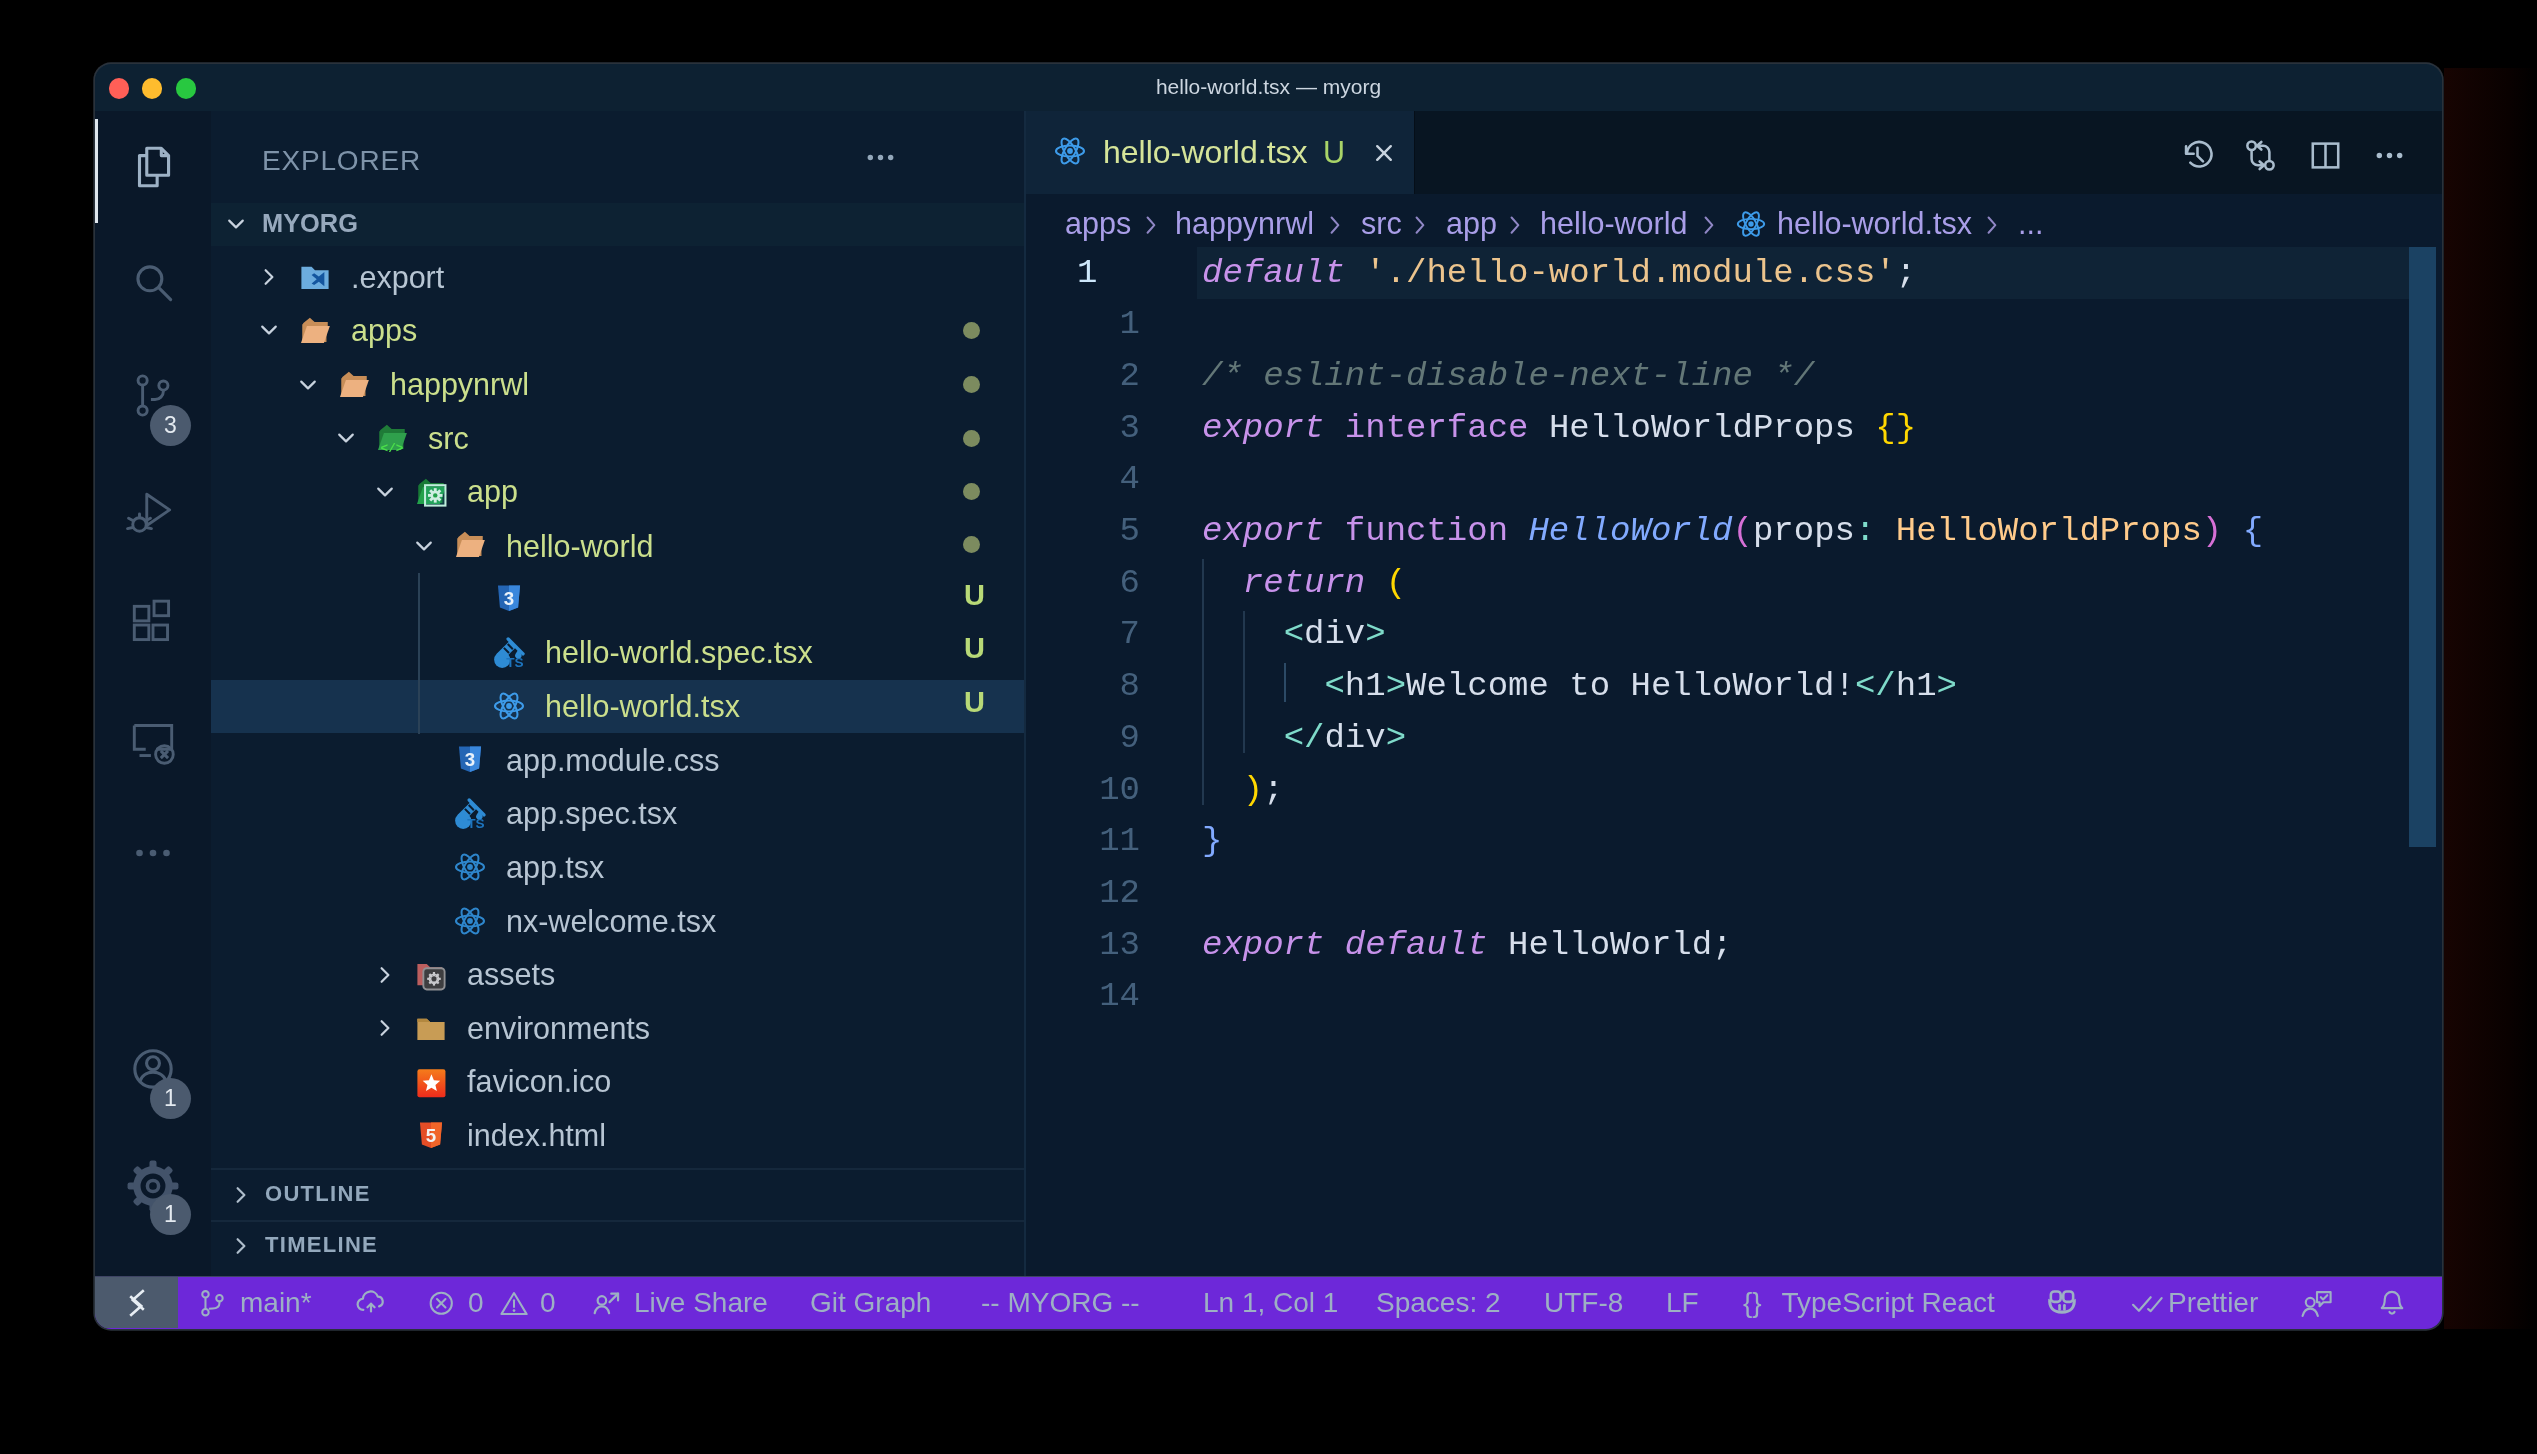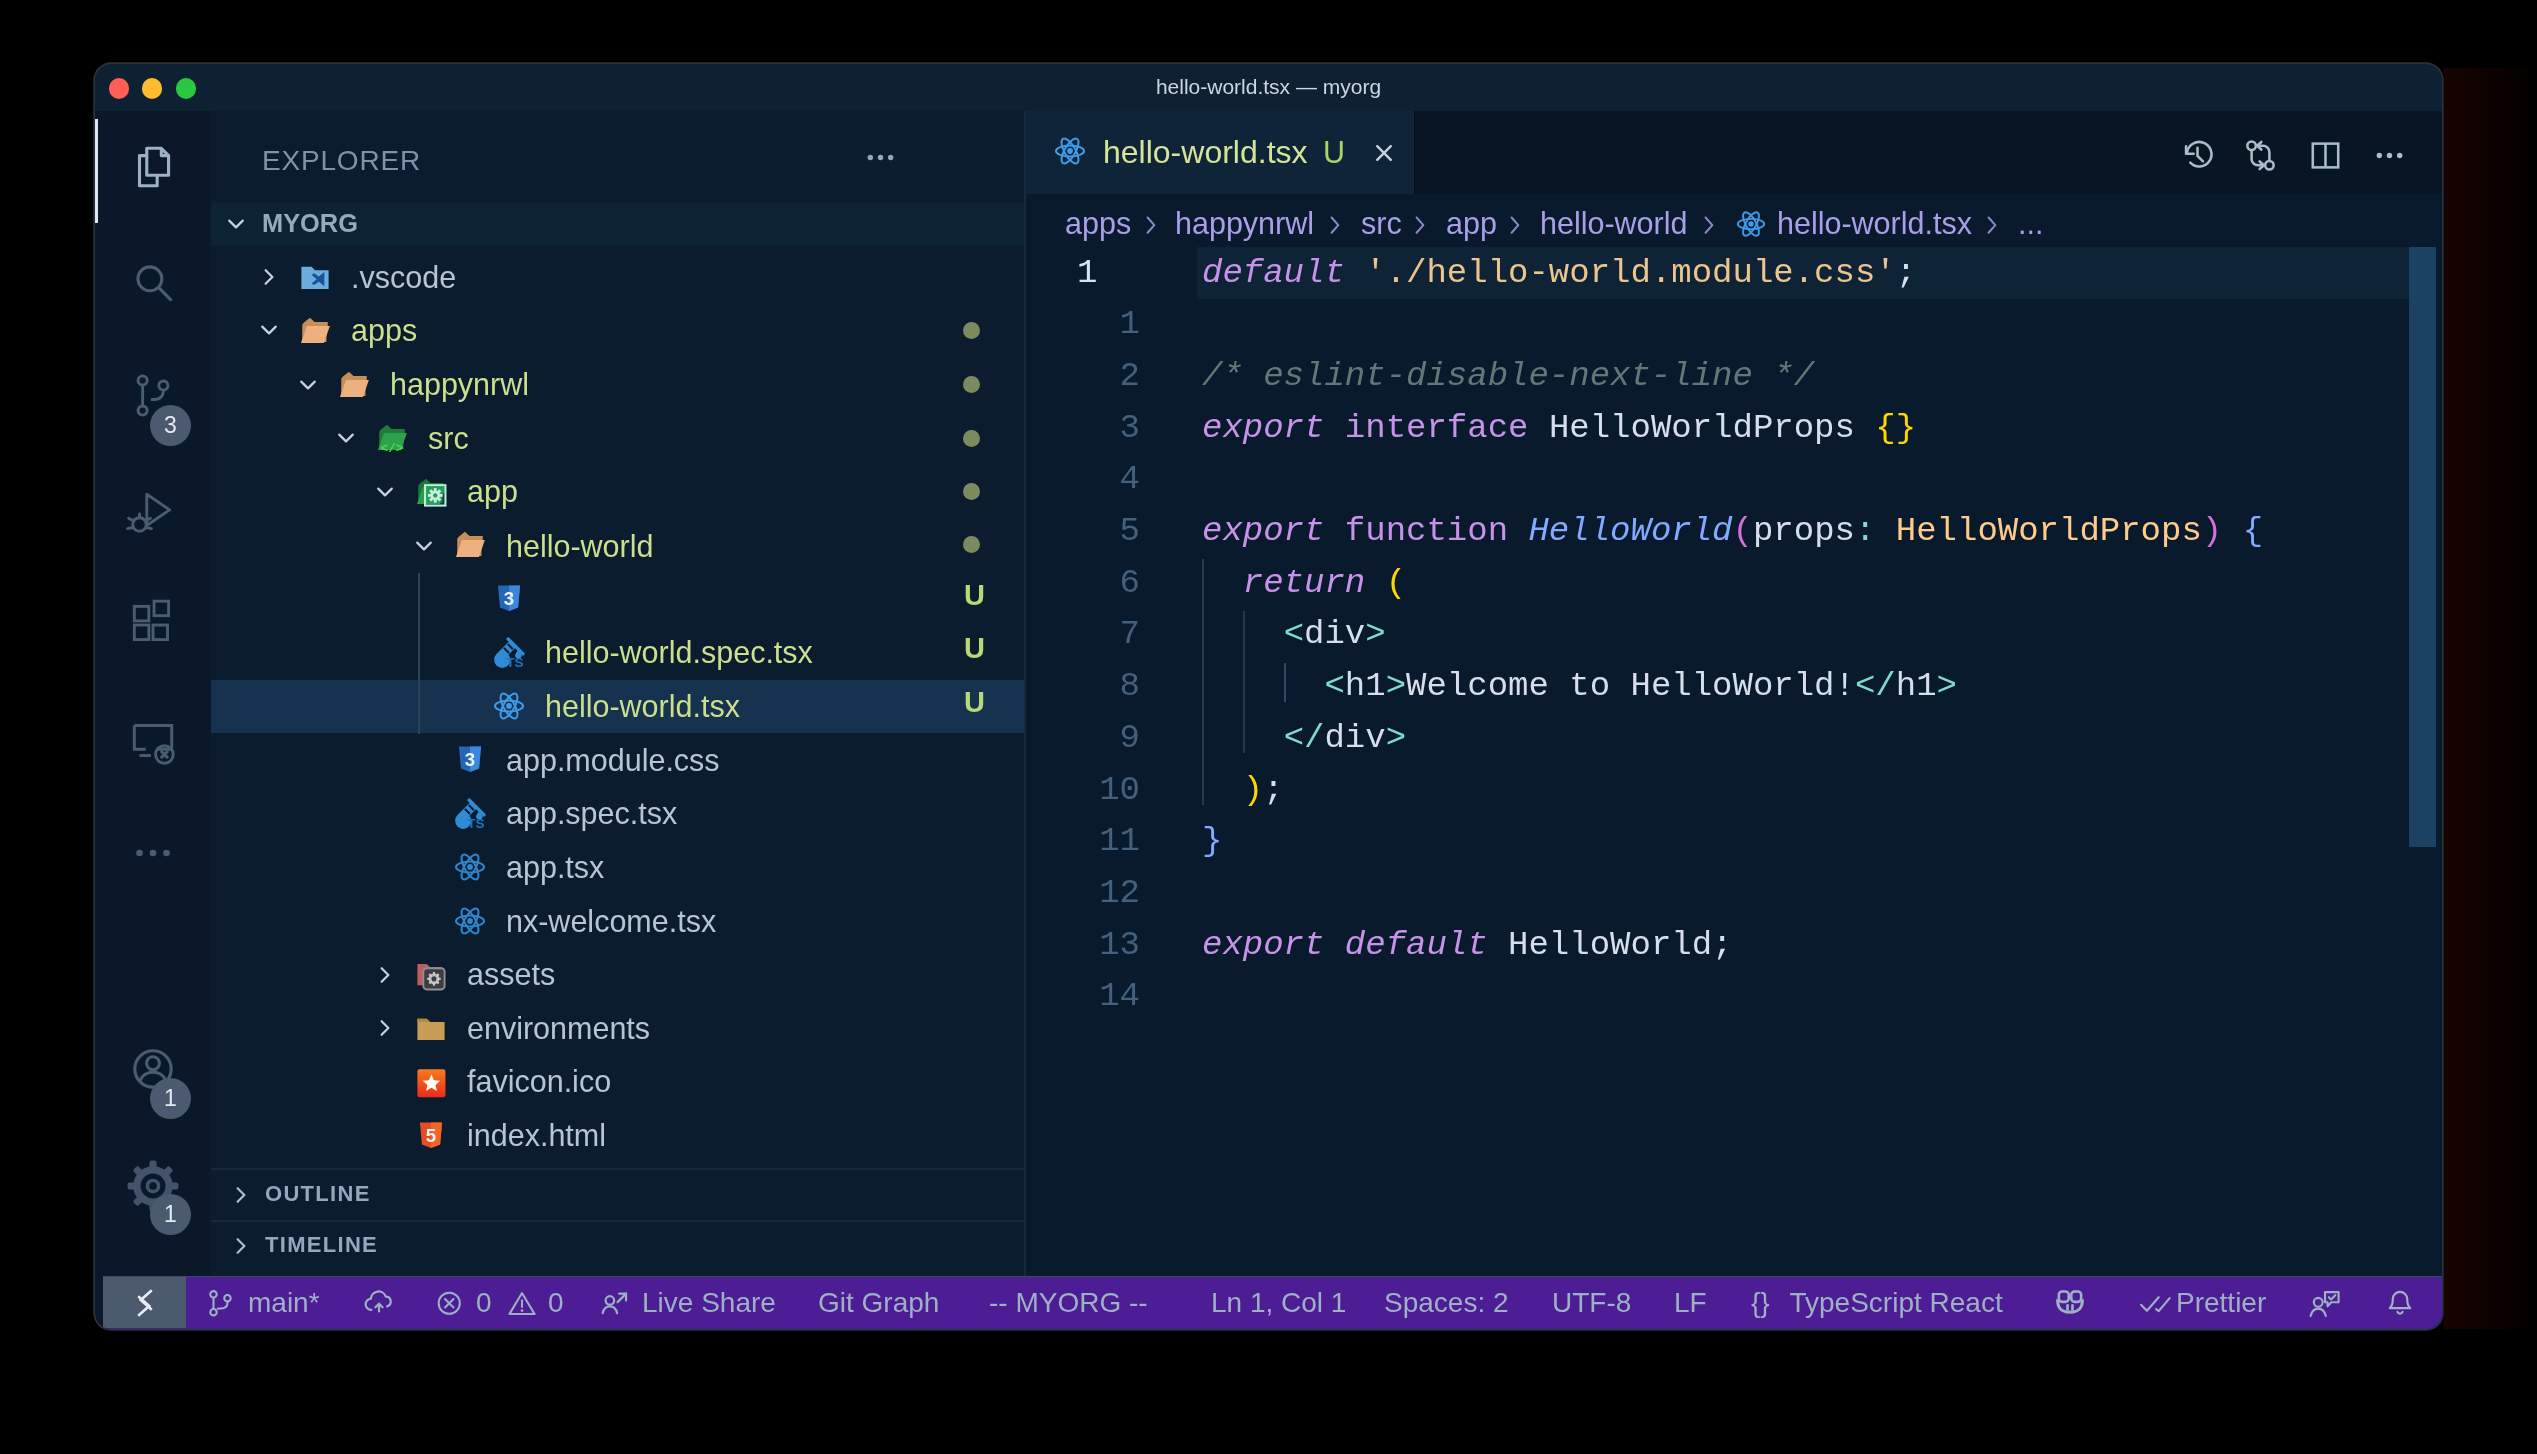--- a/index.html
+++ b/index.html
@@ -3,21 +3,21 @@
 *{margin:0;padding:0;box-sizing:border-box}
 html,body{width:2538px;height:1454px;background:#000;font-family:"Liberation Sans",sans-serif;overflow:hidden}
 .abs{position:absolute}
 #win{position:absolute;left:95px;top:64px;width:2347px;height:1265px;background:#0A192B;border-radius:16px;overflow:hidden;box-shadow:0 0 0 1.7px #46536399, inset 0 0.8px 0 #ffffff30}
 #titlebar{position:absolute;left:0;top:0;width:100%;height:47px;background:#0D2132}
 #activity{position:absolute;left:0;top:47px;width:116px;bottom:53px;background:#0A1829}
 #sidebar{position:absolute;left:116px;top:47px;width:814px;bottom:53px;background:#0B1C2F}
 #editor{position:absolute;left:931px;top:47px;right:0;bottom:53px;background:#0A1A2D}
 #tabstrip{position:absolute;left:0;top:0;right:0;height:83px;background:#081522}
 #breadcrumbs{position:absolute;left:0;top:83px;right:0;height:61px;background:#0A1A2D}
-#statusbar{position:absolute;left:8px;bottom:0;width:100%;height:53px;background:#4c1d95;border-top:1.7px solid #3E4464}
+#statusbar{position:absolute;left:0;bottom:0;width:100%;height:53px;background:#6d28d9;border-top:1.7px solid #3E4464}
 .mono{font-family:"Liberation Mono",monospace}
 .codeline{position:absolute;left:0;width:100%;height:52px;line-height:52px;font-family:"Liberation Mono",monospace;font-size:34px;white-space:pre;color:#d6deeb}
 .gut{position:absolute;height:52px;line-height:52px;font-family:"Liberation Mono",monospace;font-size:34px;color:#44607C;text-align:right;width:68px}
 .it{font-style:italic}
 .trow{position:absolute;left:0;width:100%;height:53px}
 .tlabel{position:absolute;font-size:30.5px;line-height:53px;height:53px;white-space:pre}
 .green{color:#CBDF8C}
 .white{color:#B7C5D3}
 .ticon{position:absolute;width:34px;height:34px}
 .chev{position:absolute;width:22px;height:22px}
@@ -148,21 +148,21 @@
           <polyline points="5,9 13,17 21,9" fill="none" stroke="#C8D2DE" stroke-width="2.6" stroke-linecap="round" stroke-linejoin="round"></polyline>
         </svg></div>
       <div class="abs" style="left:51px;top:86px;font-size:25.4px;font-weight:bold;line-height:53px;color:#97A9BD">MYORG</div>
       <div class="chev" style="left:47px;top:155px"><svg width="22" height="22" viewBox="0 0 26 26">
           <polyline points="9,5 17,13 9,21" fill="none" stroke="#C8D2DE" stroke-width="2.6" stroke-linecap="round" stroke-linejoin="round"></polyline>
         </svg></div>
       <div class="ticon" style="left:87px;top:149px"><svg width="34" height="34" viewBox="0 0 40 40">
           <path d="M4 8 L16 8 L20 12 L36 12 L36 34 L4 34 Z" fill="#6CACDE"></path>
           <path d="M31 14 L24.5 19.5 L19 15.5 L16 17.5 L22 22.5 L16 27.5 L19 29.5 L24.5 25.5 L31 31 Z" fill="#14559E"></path>
         </svg></div>
-      <div class="tlabel white" style="left:140px;top:140px">.vscode</div>
+      <div class="tlabel white" style="left:140px;top:140px">.export</div>
       <div class="chev" style="left:47px;top:208px"><svg width="22" height="22" viewBox="0 0 26 26">
           <polyline points="5,9 13,17 21,9" fill="none" stroke="#C8D2DE" stroke-width="2.6" stroke-linecap="round" stroke-linejoin="round"></polyline>
         </svg></div>
       <div class="ticon" style="left:87px;top:203px"><svg width="34" height="34" viewBox="0 0 40 40">
           <path d="M6 11 L14 4.5 L19.5 9.5 L35 9.5 L35 17 L6 17 Z" fill="#C88E58"></path>
           <path d="M5 12 L33.5 12 L33.5 33 L5 33 Z" fill="#C88E58"></path>
           <path d="M10.5 14 L37.5 14 L30.5 34 L3.5 34 Z" fill="#EDB180"></path>
         </svg></div>
       <div class="tlabel green" style="left:140px;top:193px">apps</div>
       <div class="dot" style="left:752px;top:211px"></div>

